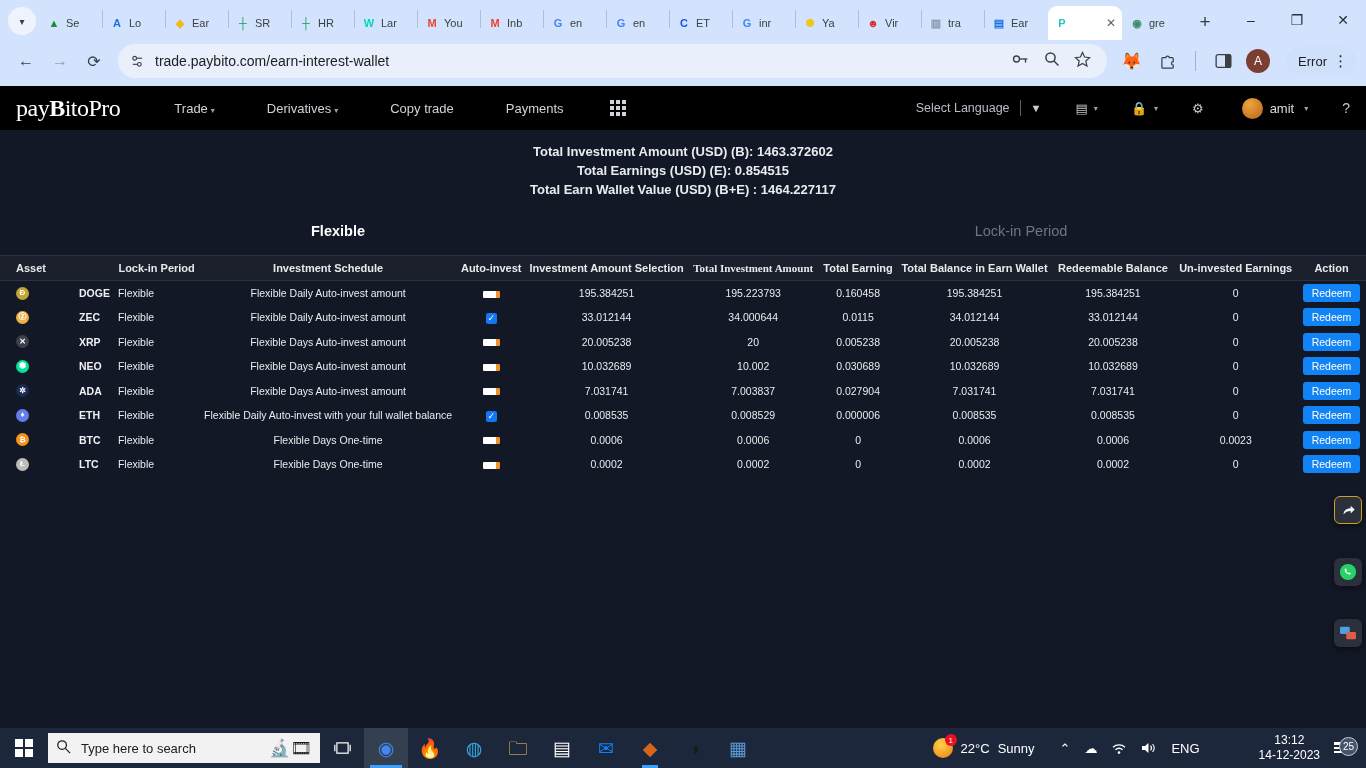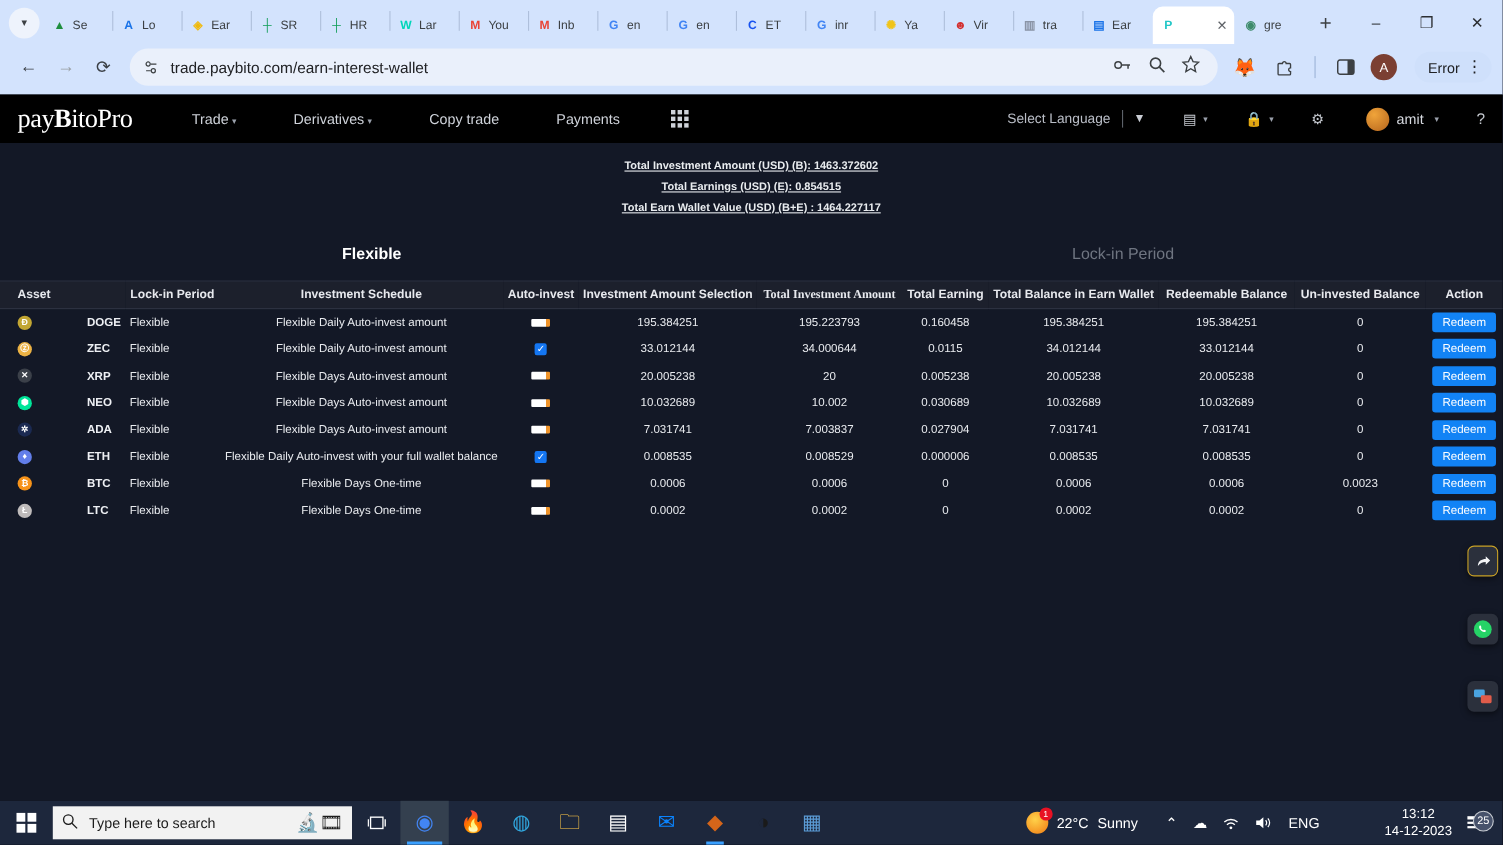--- a/index.html
+++ b/index.html
@@ -107,21 +107,21 @@
   .lang { font-size: 12.5px; color: #b9bdc6; }
   .lang-sep { width:1px; height: 16px; background: #5c6169; margin: 0 10px; }
   .filter-ic { color: #c9cdd4; font-size: 11px; }
   .nav-ic { margin-left: 34px; font-size: 13px; color: #c4c8cf; display:flex; align-items:center; gap:3px; }
   .user { margin-left: 38px; display: flex; align-items: center; gap: 7px; font-size: 13px; color: #d7dae0; }
   .user .pic { width: 21px; height: 21px; border-radius: 50%; background: radial-gradient(circle at 35% 30%, #f0a43a, #b5651d); }
   .help { margin-left: 34px; font-size: 14px; color: #c4c8cf; }
 
   
   .summary { padding-top: 12px; text-align: center; }
-  .summary div { font-size: 10px; color: #e9ecef; line-height: 19px; font-weight: 600; text-decoration: underline; }
+  .summary div { font-size: 13px; color: #e9ecef; line-height: 19px; font-weight: 600; }
 
   
   .seg { display: flex; margin-top: 24px; padding: 0 0 16px 0; }
   .seg .s1 { width: 676px; text-align: center; font-size: 14.5px; font-weight: bold; color: #ffffff; }
   .seg .s2 { flex: 1; text-align: center; font-size: 14.5px; color: #6f7581; }
 
   
   table { width: 100%; border-collapse: collapse; }
   thead tr { background: #1c202c; }
   thead th {
@@ -430,21 +430,21 @@
       <tr id="thead-row">
           <th style="width: 60px; text-align: left; padding-left: 16px;">Asset</th>
           <th style="width: 90px;">Lock-in Period</th>
           <th style="width: 265px;">Investment Schedule</th>
           <th style="width: 62px;">Auto-invest</th>
           <th style="width: 150px;">Investment Amount Selection</th>
           <th style="width: 145px; font-family: Liberation Serif, serif;">Total Investment Amount</th>
           <th style="width: 85px;">Total Earning</th>
           <th style="width: 150px;">Total Balance in Earn Wallet</th>
           <th style="width: 145px;">Redeemable Balance</th>
-          <th style="width: 130px;">Un-invested Balance</th>
+          <th style="width: 130px;">Un-invested Earnings</th>
           <th style="width: 84px;">Action</th>
         </tr>
     </thead>
     <tbody id="tbody-host">
         <tr>
           <td class="asset-cell">
             <span class="asset-wrap">
               <span class="coin" style="background:#c2a633">Ð</span>
               <span class="asset-name">DOGE</span>
             </span>

